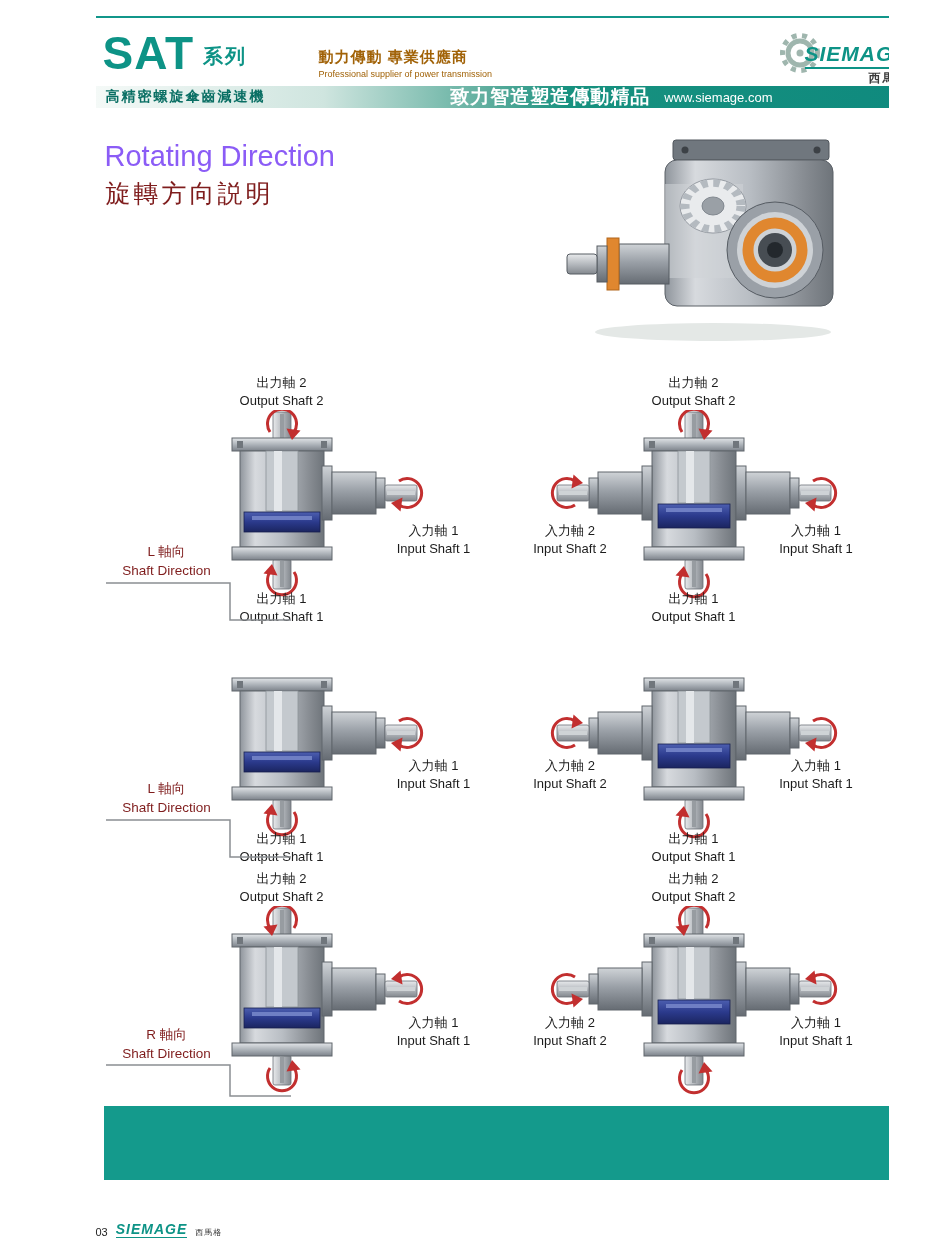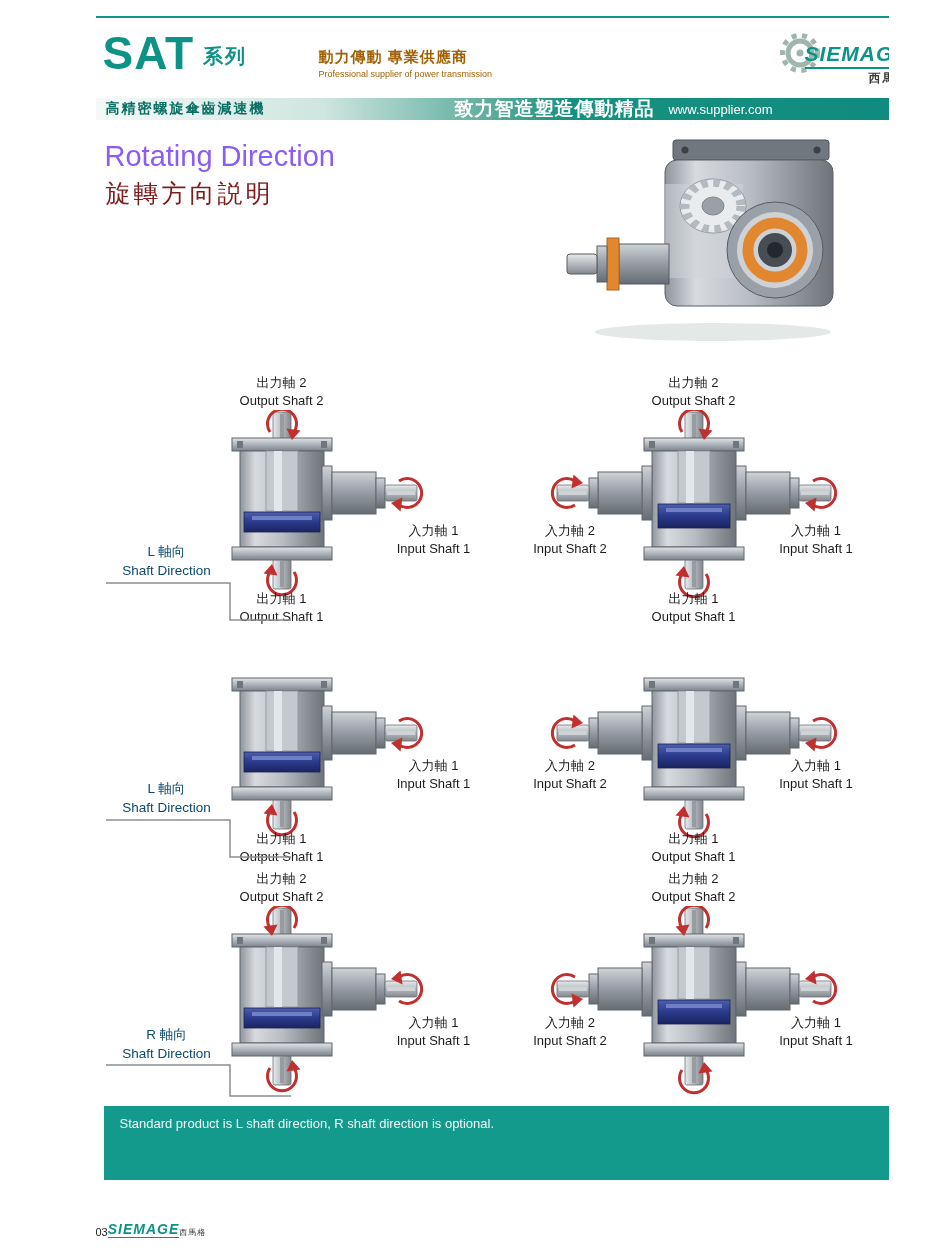--- a/index.html
+++ b/index.html
@@ -15,49 +15,49 @@
   .sat { position:absolute; left:64px; top:30px; color:#0d9386; font-weight:bold; font-size:46px; letter-spacing:1px; line-height:1; }
   .sat .suffix { font-size:20px; margin-left:9px; vertical-align:6px; letter-spacing:2px; }
   .slogan { position:absolute; left:280px; top:48px; color:#a16207; }
   .slogan .cn { display:block; font-weight:bold; font-size:15px; letter-spacing:1px; }
   .slogan .en { display:block; font-size:9px; margin-top:2px; }
   .logo { position:absolute; left:742px; top:32px; width:130px; height:52px; }
   .logo svg { position:absolute; left:-4px; top:-2px; }
   .logo .brand { position:absolute; left:24px; top:10px; font-style:italic; font-weight:bold;
                  font-size:21px; letter-spacing:1px; color:#0d9386; border-bottom:2px solid #0d9386; padding-bottom:1px; }
   .logo .brand-cn { position:absolute; right:0px; top:38px; font-size:12px; font-weight:bold; color:#3a3a3a; letter-spacing:2px; }
-  .tealbar { position:absolute; left:57px; top:98px; width:813px; height:22px;
+  .tealbar { position:absolute; left:57px; top:86px; width:813px; height:22px;
              display:flex; align-items:center;
              background:linear-gradient(90deg,#f4f9f7 0%,#cfe5df 28%,#5fae9e 48%,#17917f 58%,#0f8a7e 100%);text-align:right; }
   .tealbar .bar-left { font-family:"Liberation Serif", serif; font-weight:bold; font-size:14px;
                        color:#0a6f64; padding-left:10px; letter-spacing:2px; }
   .tealbar .bar-right { margin-left:auto; color:#ffffff; font-weight:bold; font-size:19px; letter-spacing:1px; }
   .tealbar .bar-url { color:#ffffff; font-size:13px; margin-left:14px; margin-right:136px; }
 
   
   .title-en { position:absolute; left:66px; top:140px; font-size:29px; color:#8b5cf6; }
   .title-cn { position:absolute; left:67px; top:177px; font-size:25px; color:#7f1d1d; letter-spacing:3px; }
 
   
   .lbl { position:absolute; text-align:center; font-size:13px; line-height:1.4; color:#1c1c1c; }
   .lbl span { display:block; }
-  .dir { position:absolute; left:63px; width:130px; text-align:center; font-size:13.5px; line-height:1.4; color:#0c4a6e; }
+  .dir { position:absolute; left:63px; width:130px; text-align:center; font-size:13.5px; line-height:1.4; color:#7f1d1d; }
   .dir span { display:block; }
   svg.diag, svg.step, svg.product { position:absolute; }
 
   
   .note { position:absolute; left:65px; top:1106px; width:792px; height:74px;
           background:#149a8c; color:#f0faf8; padding:8px 16px; }
   .note div { line-height:1.55; }
   .note .n-title { font-size:14px; }
   .note .n-cn { font-size:13.5px; }
   .note .n-en { font-size:13px; }
 
   
-  .footer { position:absolute; left:57px; top:1222px; display:flex; align-items:flex-end; gap:0; }
+  .footer { position:absolute; left:57px; top:1222px; display:flex; align-items:flex-end; gap:8px; }
   .footer .pg { font-size:11px; color:#222222; }
   .footer .f-brand { font-style:italic; font-weight:bold; font-size:14px; color:#0d9386;
                      border-bottom:1px solid #0d9386; line-height:1; padding-bottom:1px; letter-spacing:1px; }
   .footer .f-cn { font-size:8px; color:#333333; letter-spacing:1px; }
 </style>
 </head>
 <body>
 
 <svg width="0" height="0" style="position:absolute" aria-hidden="true">
   <defs>
@@ -160,21 +160,21 @@
       <circle r="12" fill="none" stroke="#9fb6ae" stroke-width="5"></circle>
       <circle r="17.5" fill="none" stroke="#9fb6ae" stroke-width="5" stroke-dasharray="5 5.5"></circle>
       <circle r="3.5" fill="#9fb6ae"></circle>
     </svg>
     <span class="brand">SIEMAGE</span>
     <span class="brand-cn">西馬格</span>
   </div>
   <div class="tealbar">
     <span class="bar-left">高精密螺旋傘齒減速機</span>
     <span class="bar-right">致力智造塑造傳動精品</span>
-    <span class="bar-url">www.supplier.com</span>
+    <span class="bar-url">www.siemage.com</span>
   </div>
 
   <div class="title-en">Rotating Direction</div>
   <div class="title-cn">旋轉方向説明</div>
 
   <svg class="product" style="left:522px;top:126px" width="280" height="220" viewBox="0 0 280 220">
     <ellipse cx="152" cy="206" rx="118" ry="9" fill="#e4e8e6"></ellipse>
     <rect x="112" y="14" width="156" height="20" rx="3" fill="#70777e" stroke="#51575d"></rect>
     <circle cx="124" cy="24" r="3.5" fill="#3c4146"></circle>
       <circle cx="256" cy="24" r="3.5" fill="#3c4146"></circle>
@@ -350,21 +350,20 @@
 
   <div class="dir" style="top:1026px">
     <span>R 軸向</span>
     <span>Shaft Direction</span>
   </div>
   <svg class="step" style="left:66px;top:1064px" width="190" height="38">
     <polyline points="1,1 125,1 125,32 186,32" fill="none" stroke="#8a8f93" stroke-width="1.5"></polyline>
   </svg>
 
   <div class="note">
-    <div class="n-en">Standard product is L shaft direction, R shaft direction is optional.</div>
   </div>
 
   <div class="footer">
     <span class="pg">03</span>
     <span class="f-brand">SIEMAGE</span>
     <span class="f-cn">西馬格</span>
   </div>
 
 </div>
 

